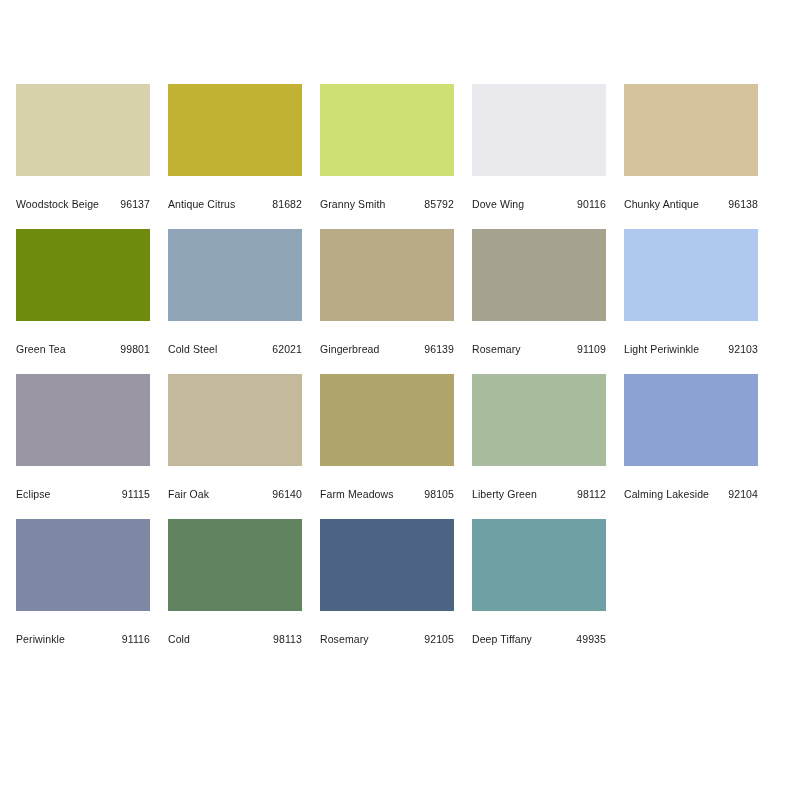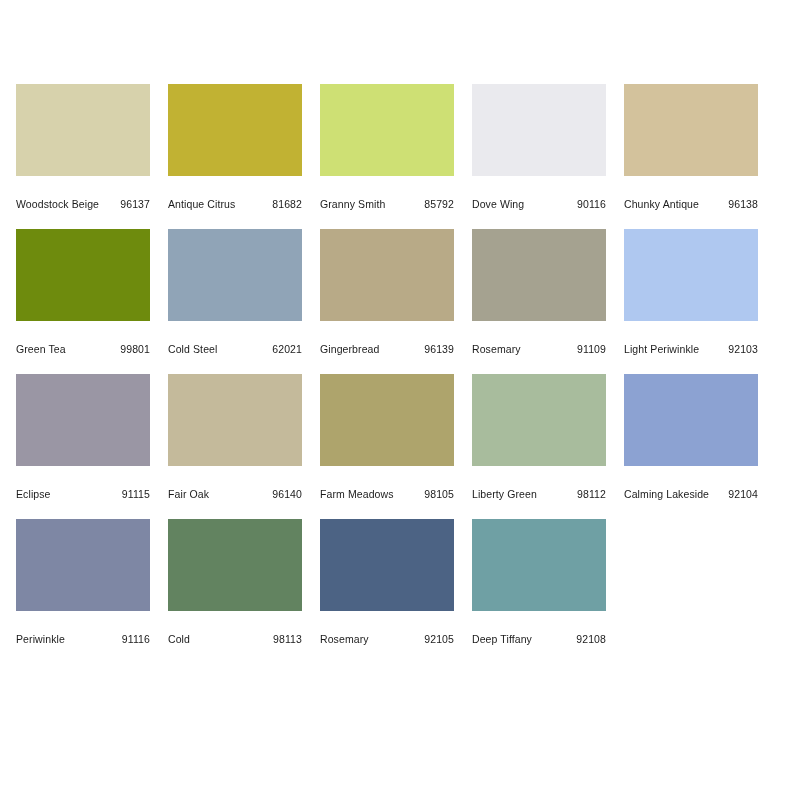--- a/index.html
+++ b/index.html
@@ -200,17 +200,17 @@
         <div class="swatch-chip" style="background-color: rgb(76, 99, 132);"></div>
         <div class="swatch-caption">
           <span class="swatch-name">Rosemary</span>
           <span class="swatch-code">92105</span>
         </div>
       </div>
       <div class="swatch-card">
         <div class="swatch-chip" style="background-color: rgb(111, 160, 164);"></div>
         <div class="swatch-caption">
           <span class="swatch-name">Deep Tiffany</span>
-          <span class="swatch-code">92108</span>
+          <span class="swatch-code">49935</span>
         </div>
       </div>
     </div>
 </div>
 
 </body></html>

